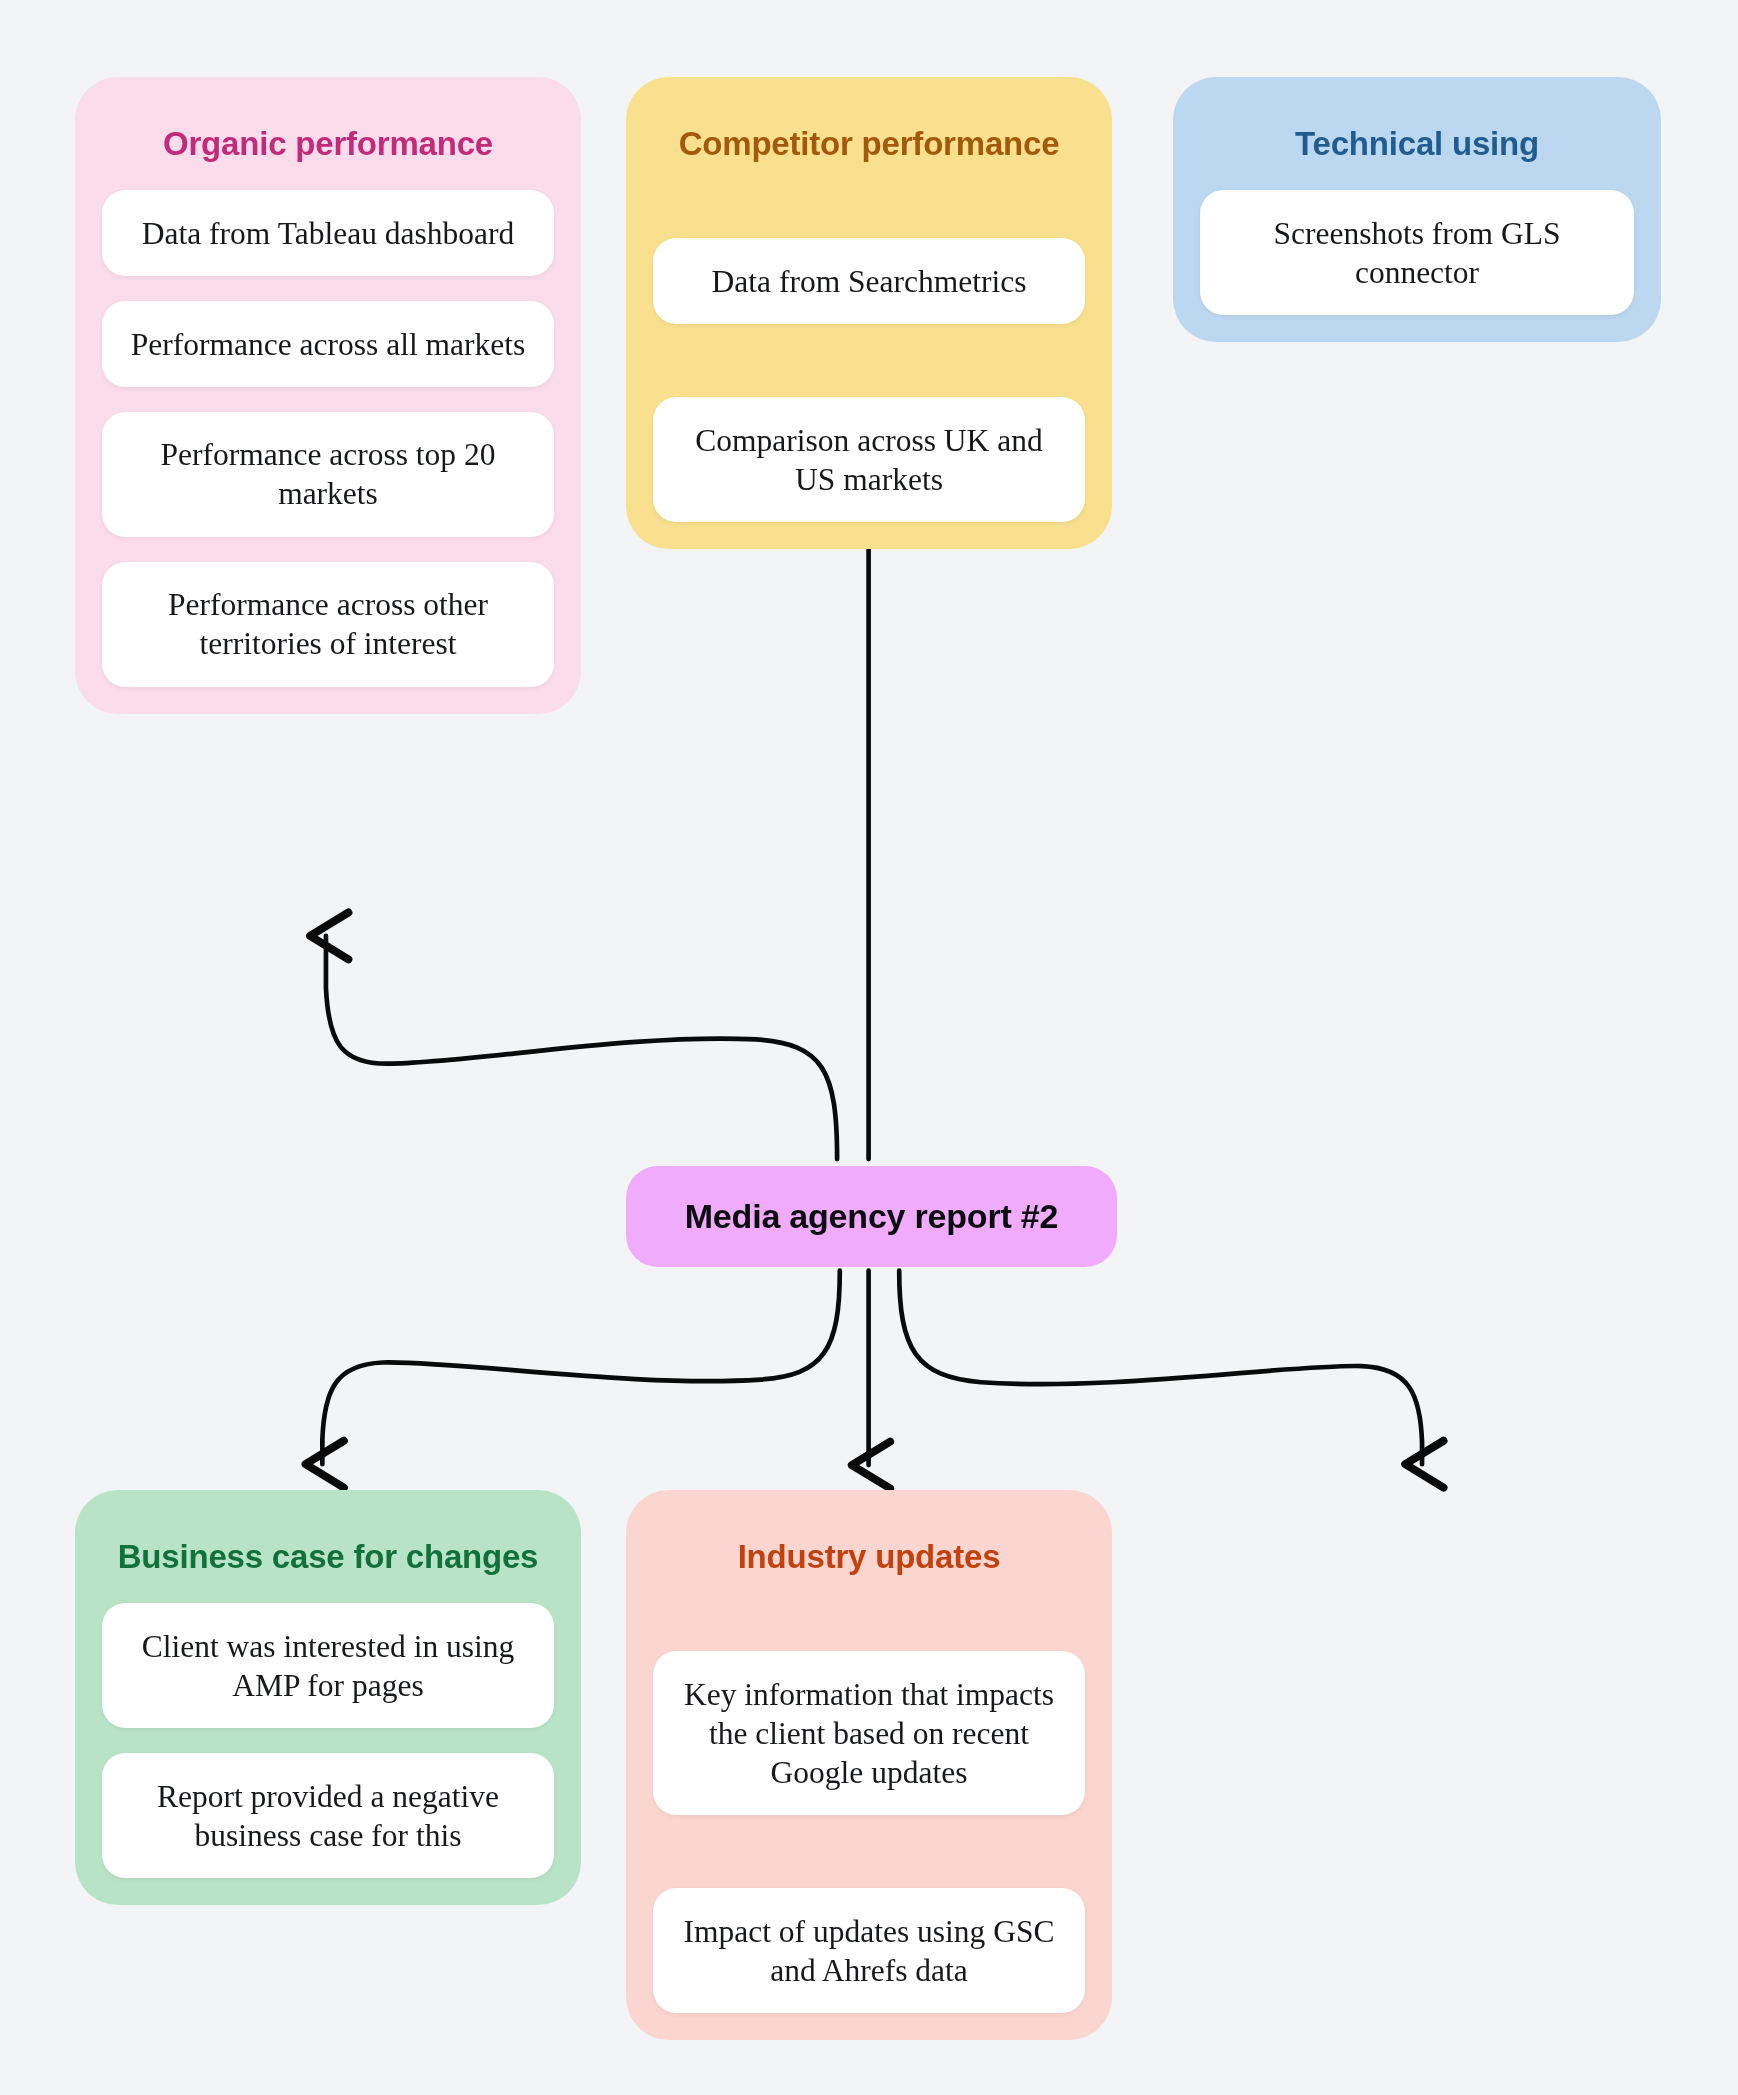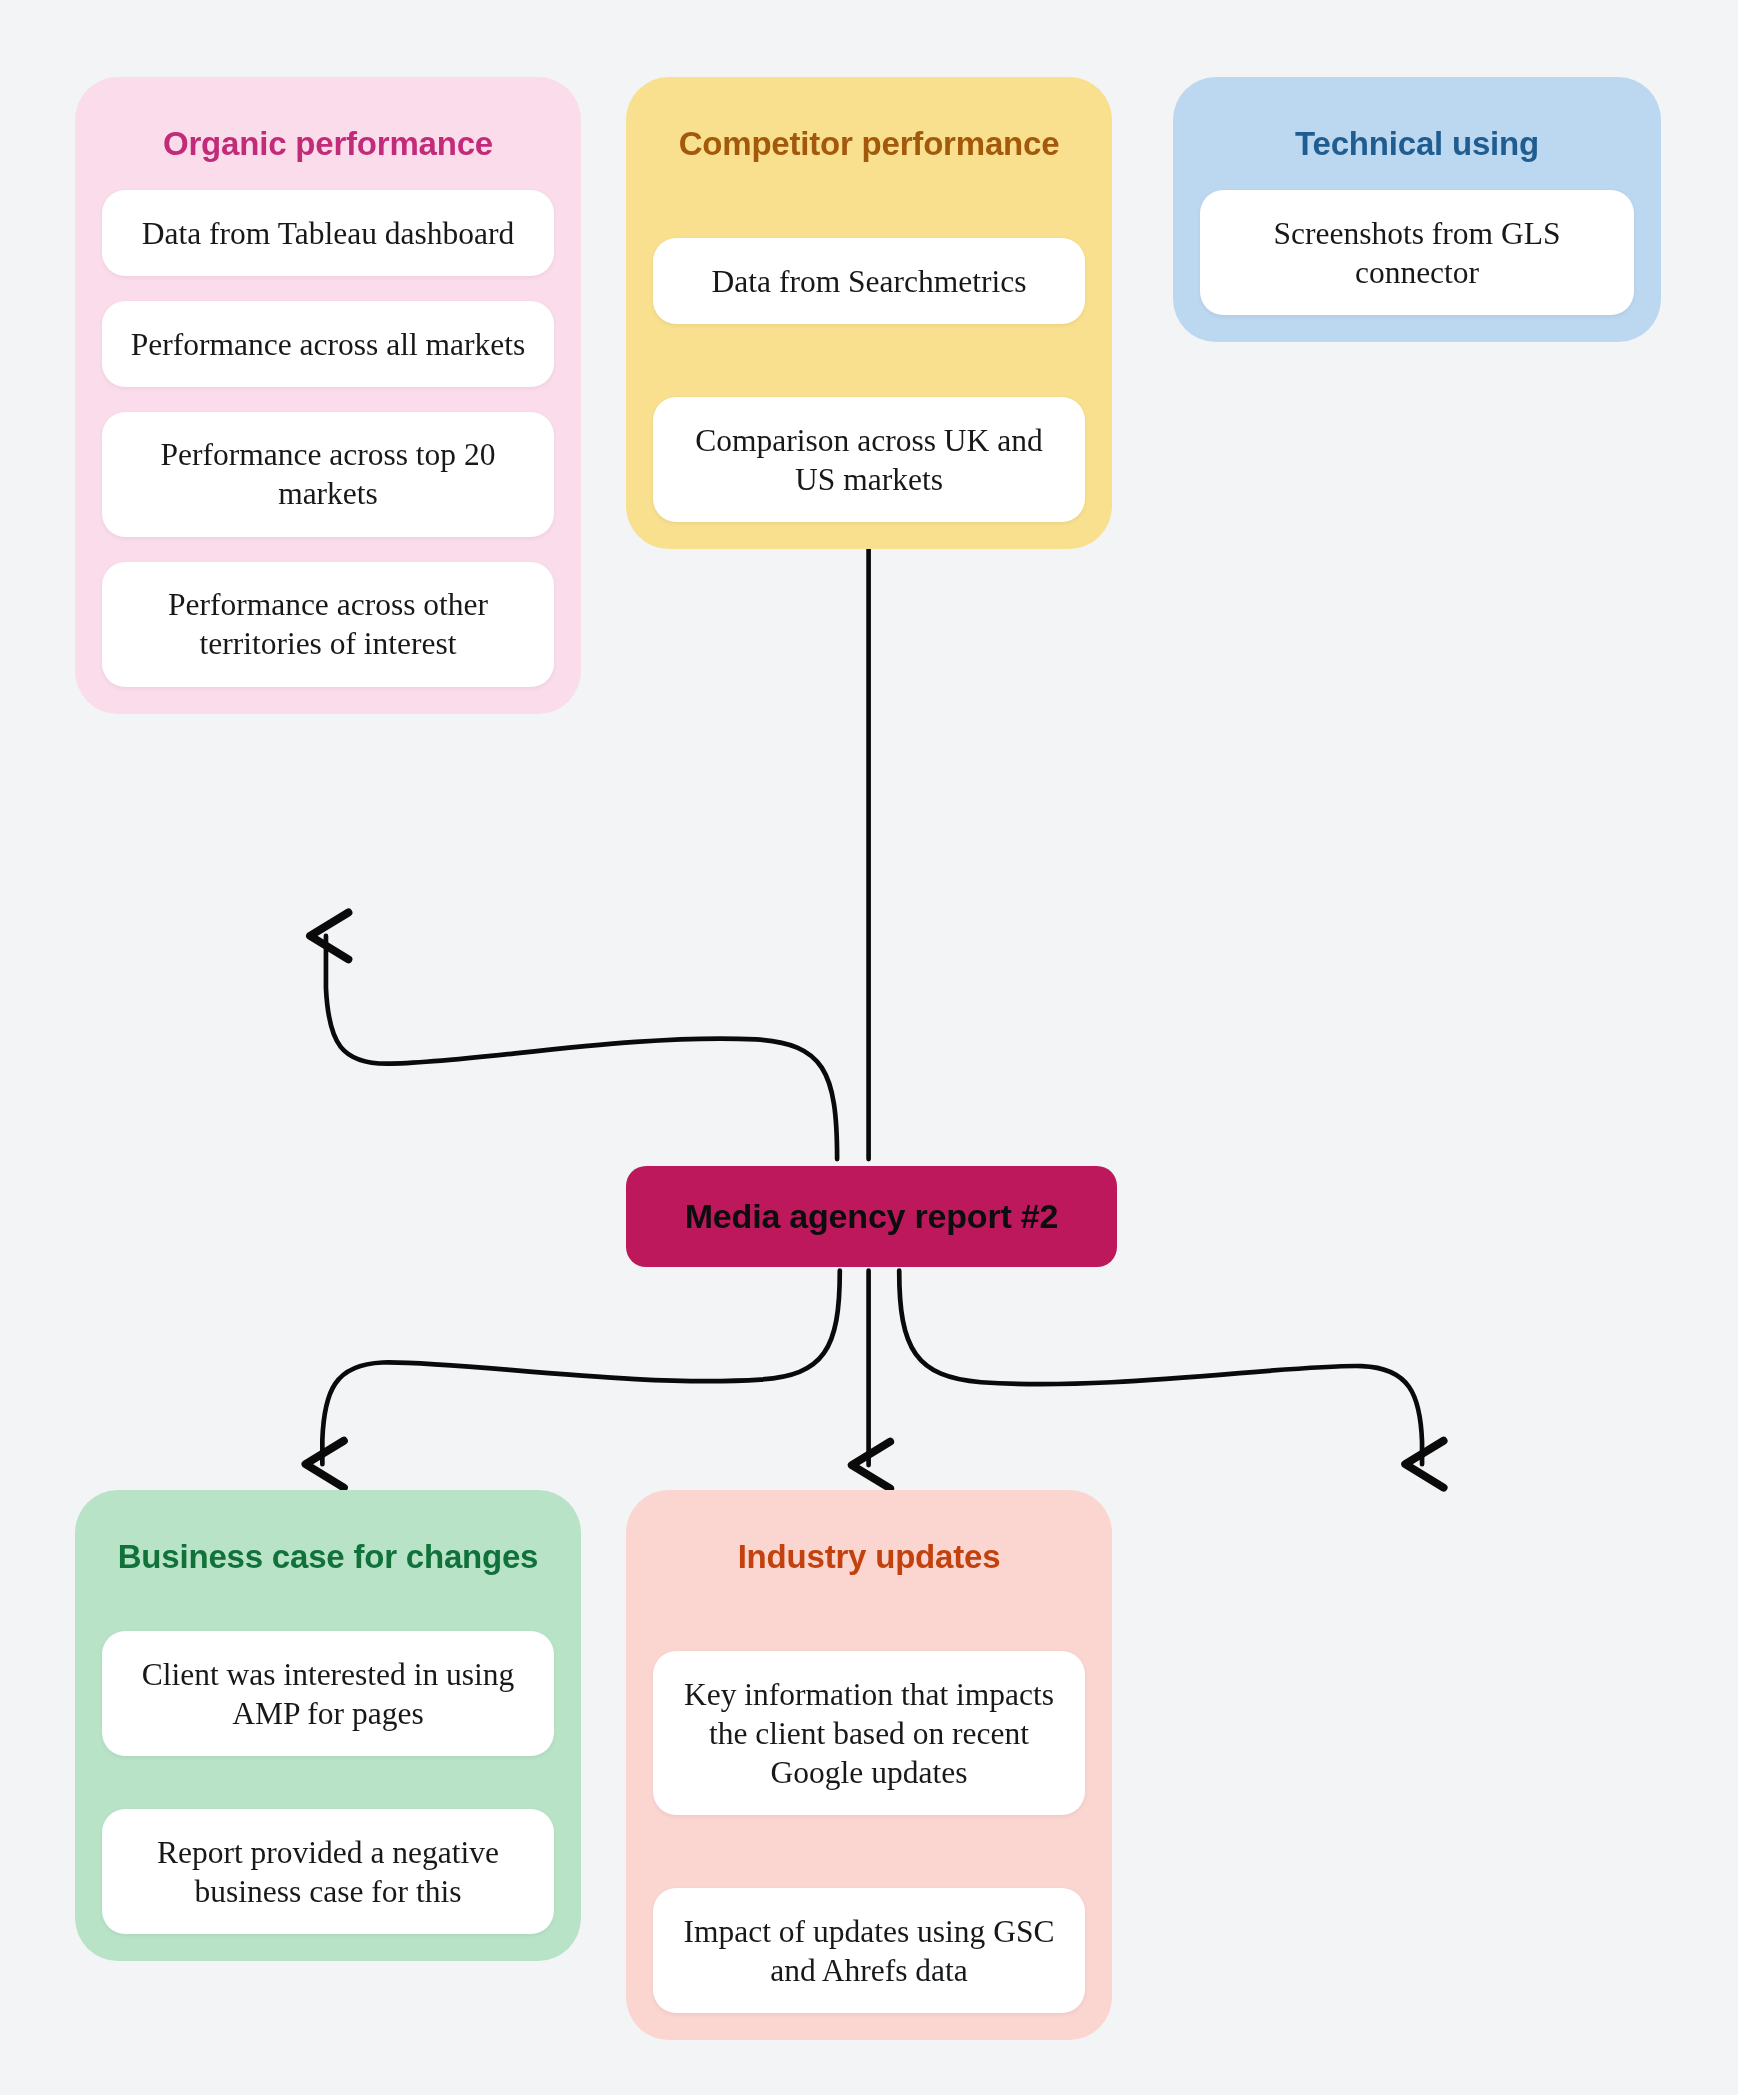--- a/index.html
+++ b/index.html
@@ -50,21 +50,21 @@
 
   
   .col1{left:75px;width:506px;padding-left:27px;}
   .col2{left:626px;width:486px;gap:48px;}
   .col3{left:1173px;width:488px;}
 
   #g-organic   {top:77px;}
   #g-competitor{top:77px;}
   #g-technical {top:77px;}
 
-  #g-business {top:1490px;gap:28px;}
+  #g-business {top:1490px;}
   #g-industry {top:1490px;}
   #g-roadmap  {top:1490px;}
 
   
   #center-node{
     position:absolute;
     left:626px;top:1166px;
     width:491px;height:101px;
     border-radius:20px;
     display:flex;align-items:center;justify-content:center;
@@ -126,21 +126,21 @@
     <div class="group-title" style="color: rgb(163, 89, 11);">Competitor performance</div>
     <div class="item">Data from Searchmetrics</div>
     <div class="item">Comparison across UK and US markets</div>
   </div>
 
   <div class="group col3" id="g-technical" style="background: rgb(188, 215, 240);">
     <div class="group-title" style="color: rgb(31, 93, 144);">Technical using</div>
     <div class="item">Screenshots from GLS connector</div>
   </div>
 
-  <div id="center-node" style="background: #be185d; color: rgb(11, 13, 14);">
+  <div id="center-node" style="background: #f0abfc; color: rgb(11, 13, 14); border-radius: 32px;">
     <span>Media agency report #2</span>
   </div>
 
   <div class="group col1" id="g-business" style="background: rgb(185, 227, 199);">
     <div class="group-title" style="color: rgb(16, 113, 59);">Business case for changes</div>
     <div class="item">Client was interested in using AMP for pages</div>
     <div class="item">Report provided a negative business case for this</div>
   </div>
 
   <div class="group col2" id="g-industry" style="background: rgb(251, 213, 208);">

